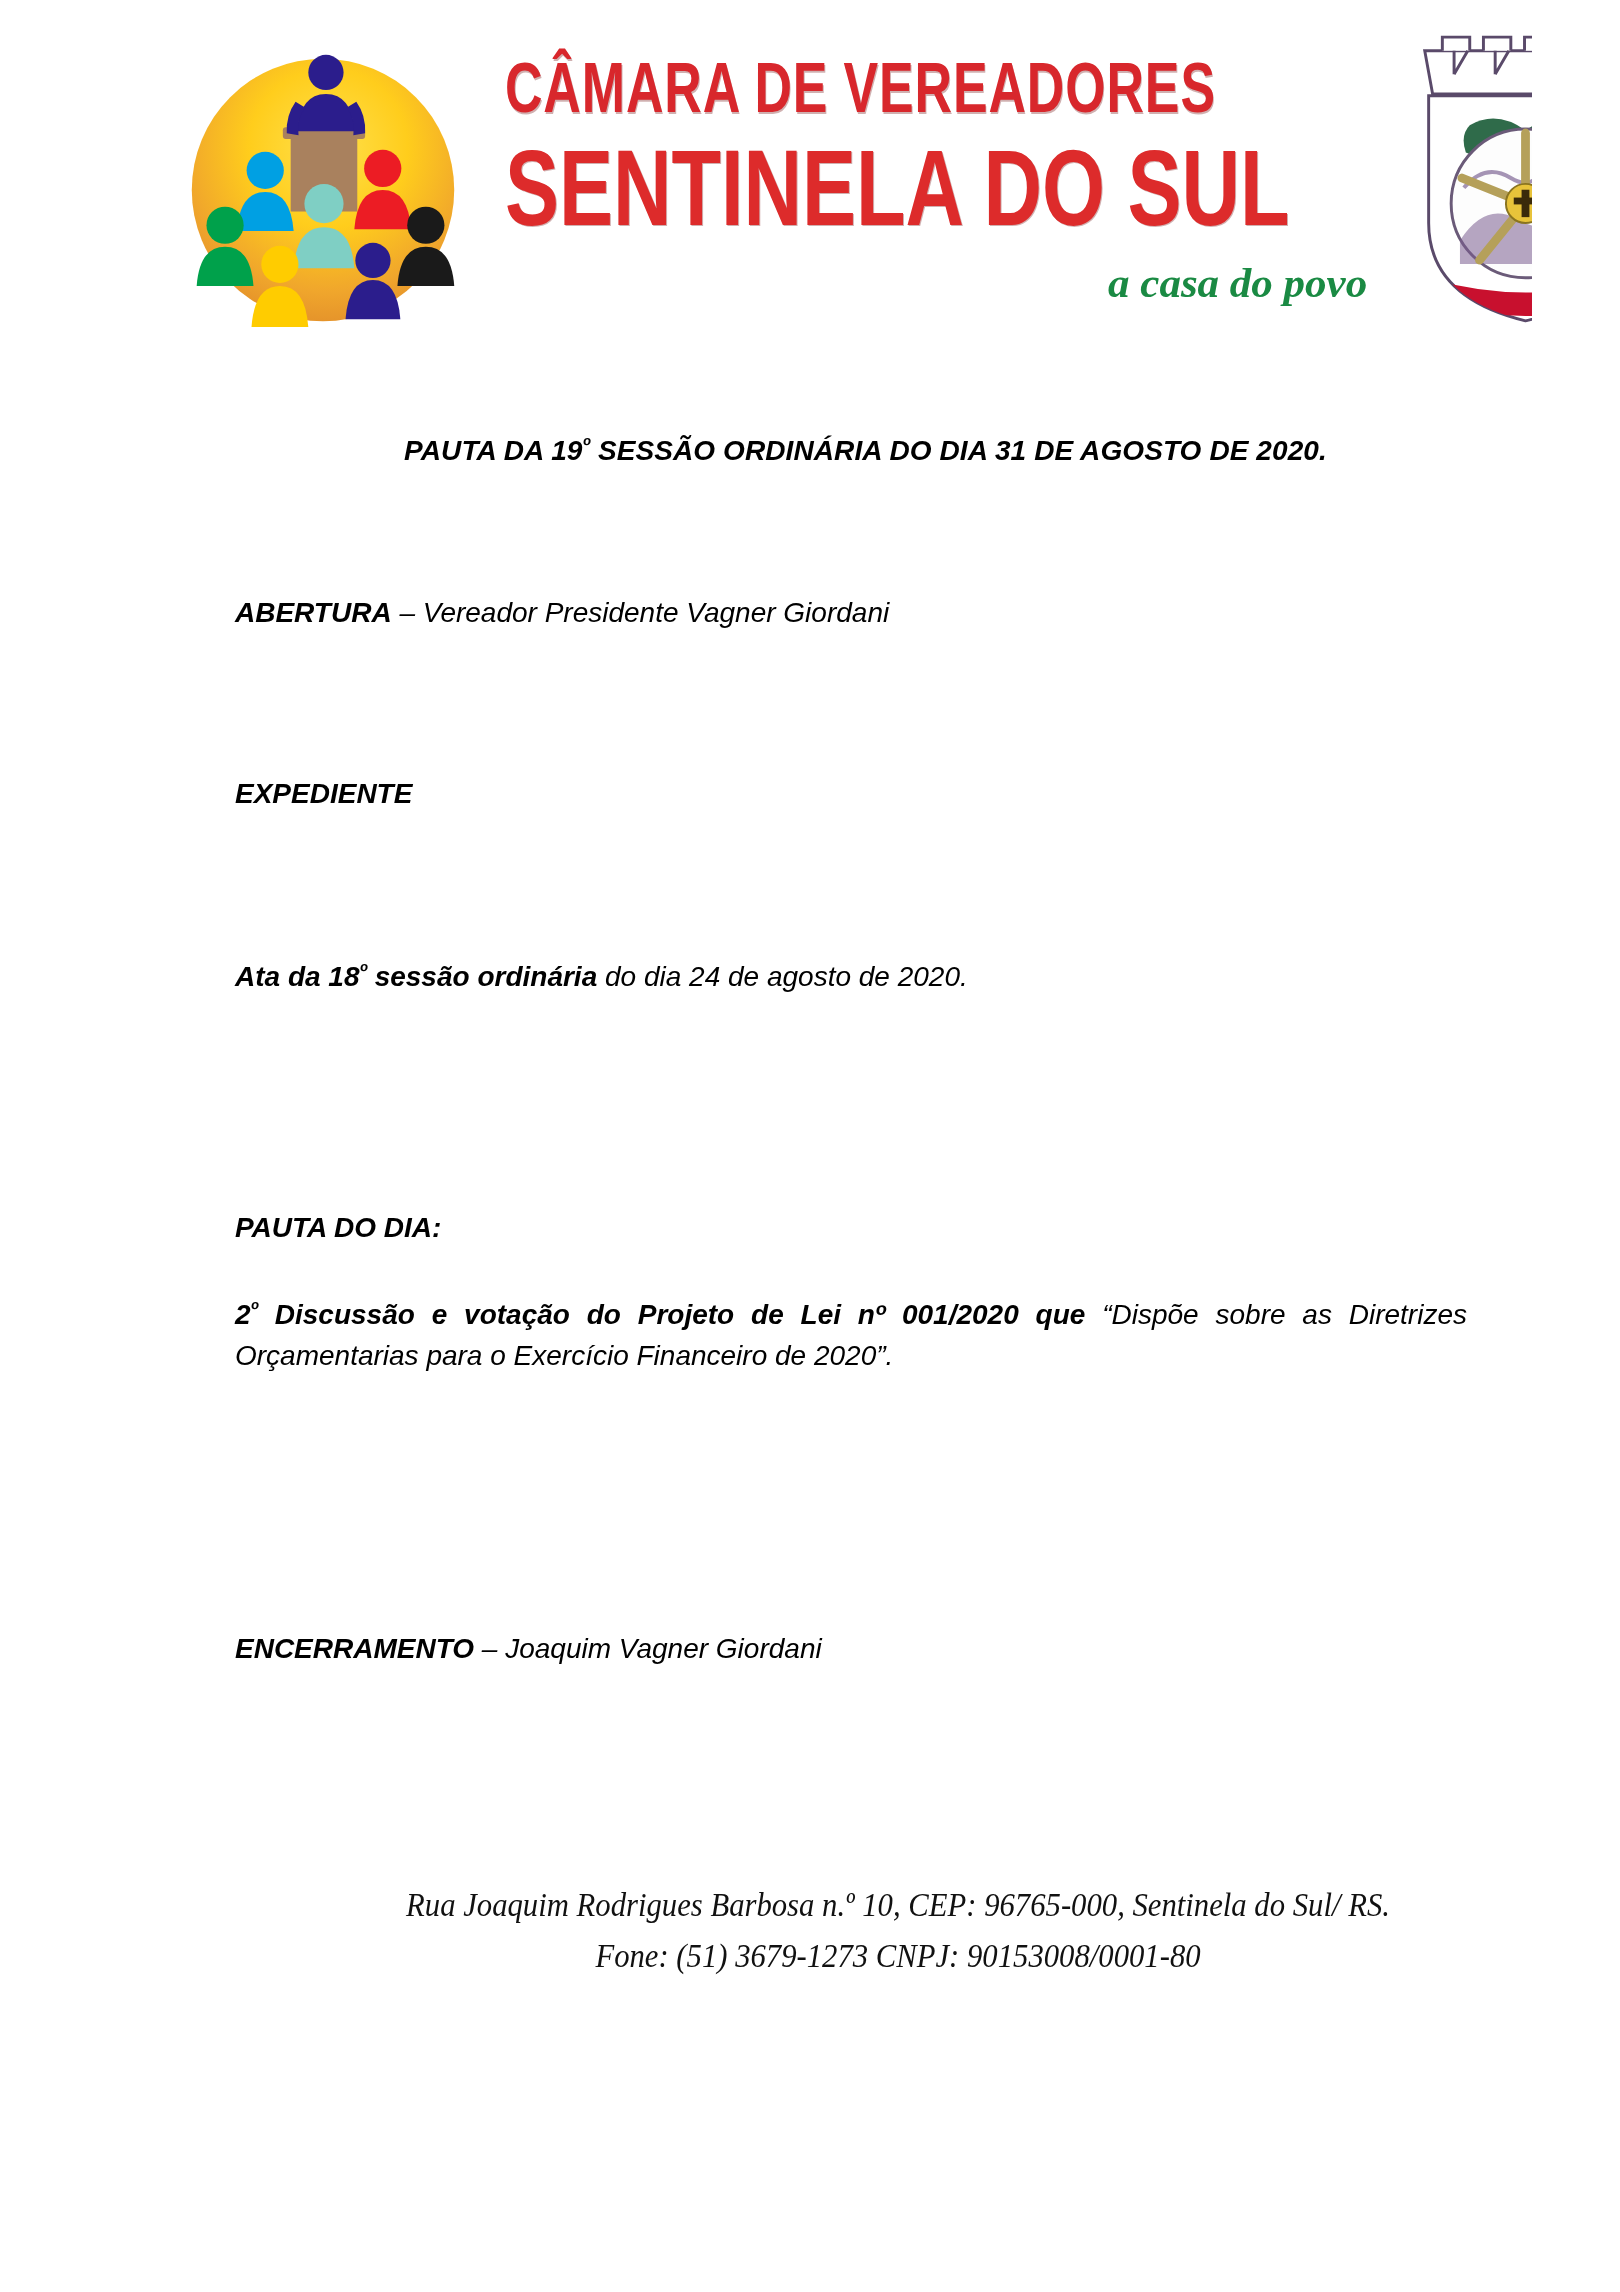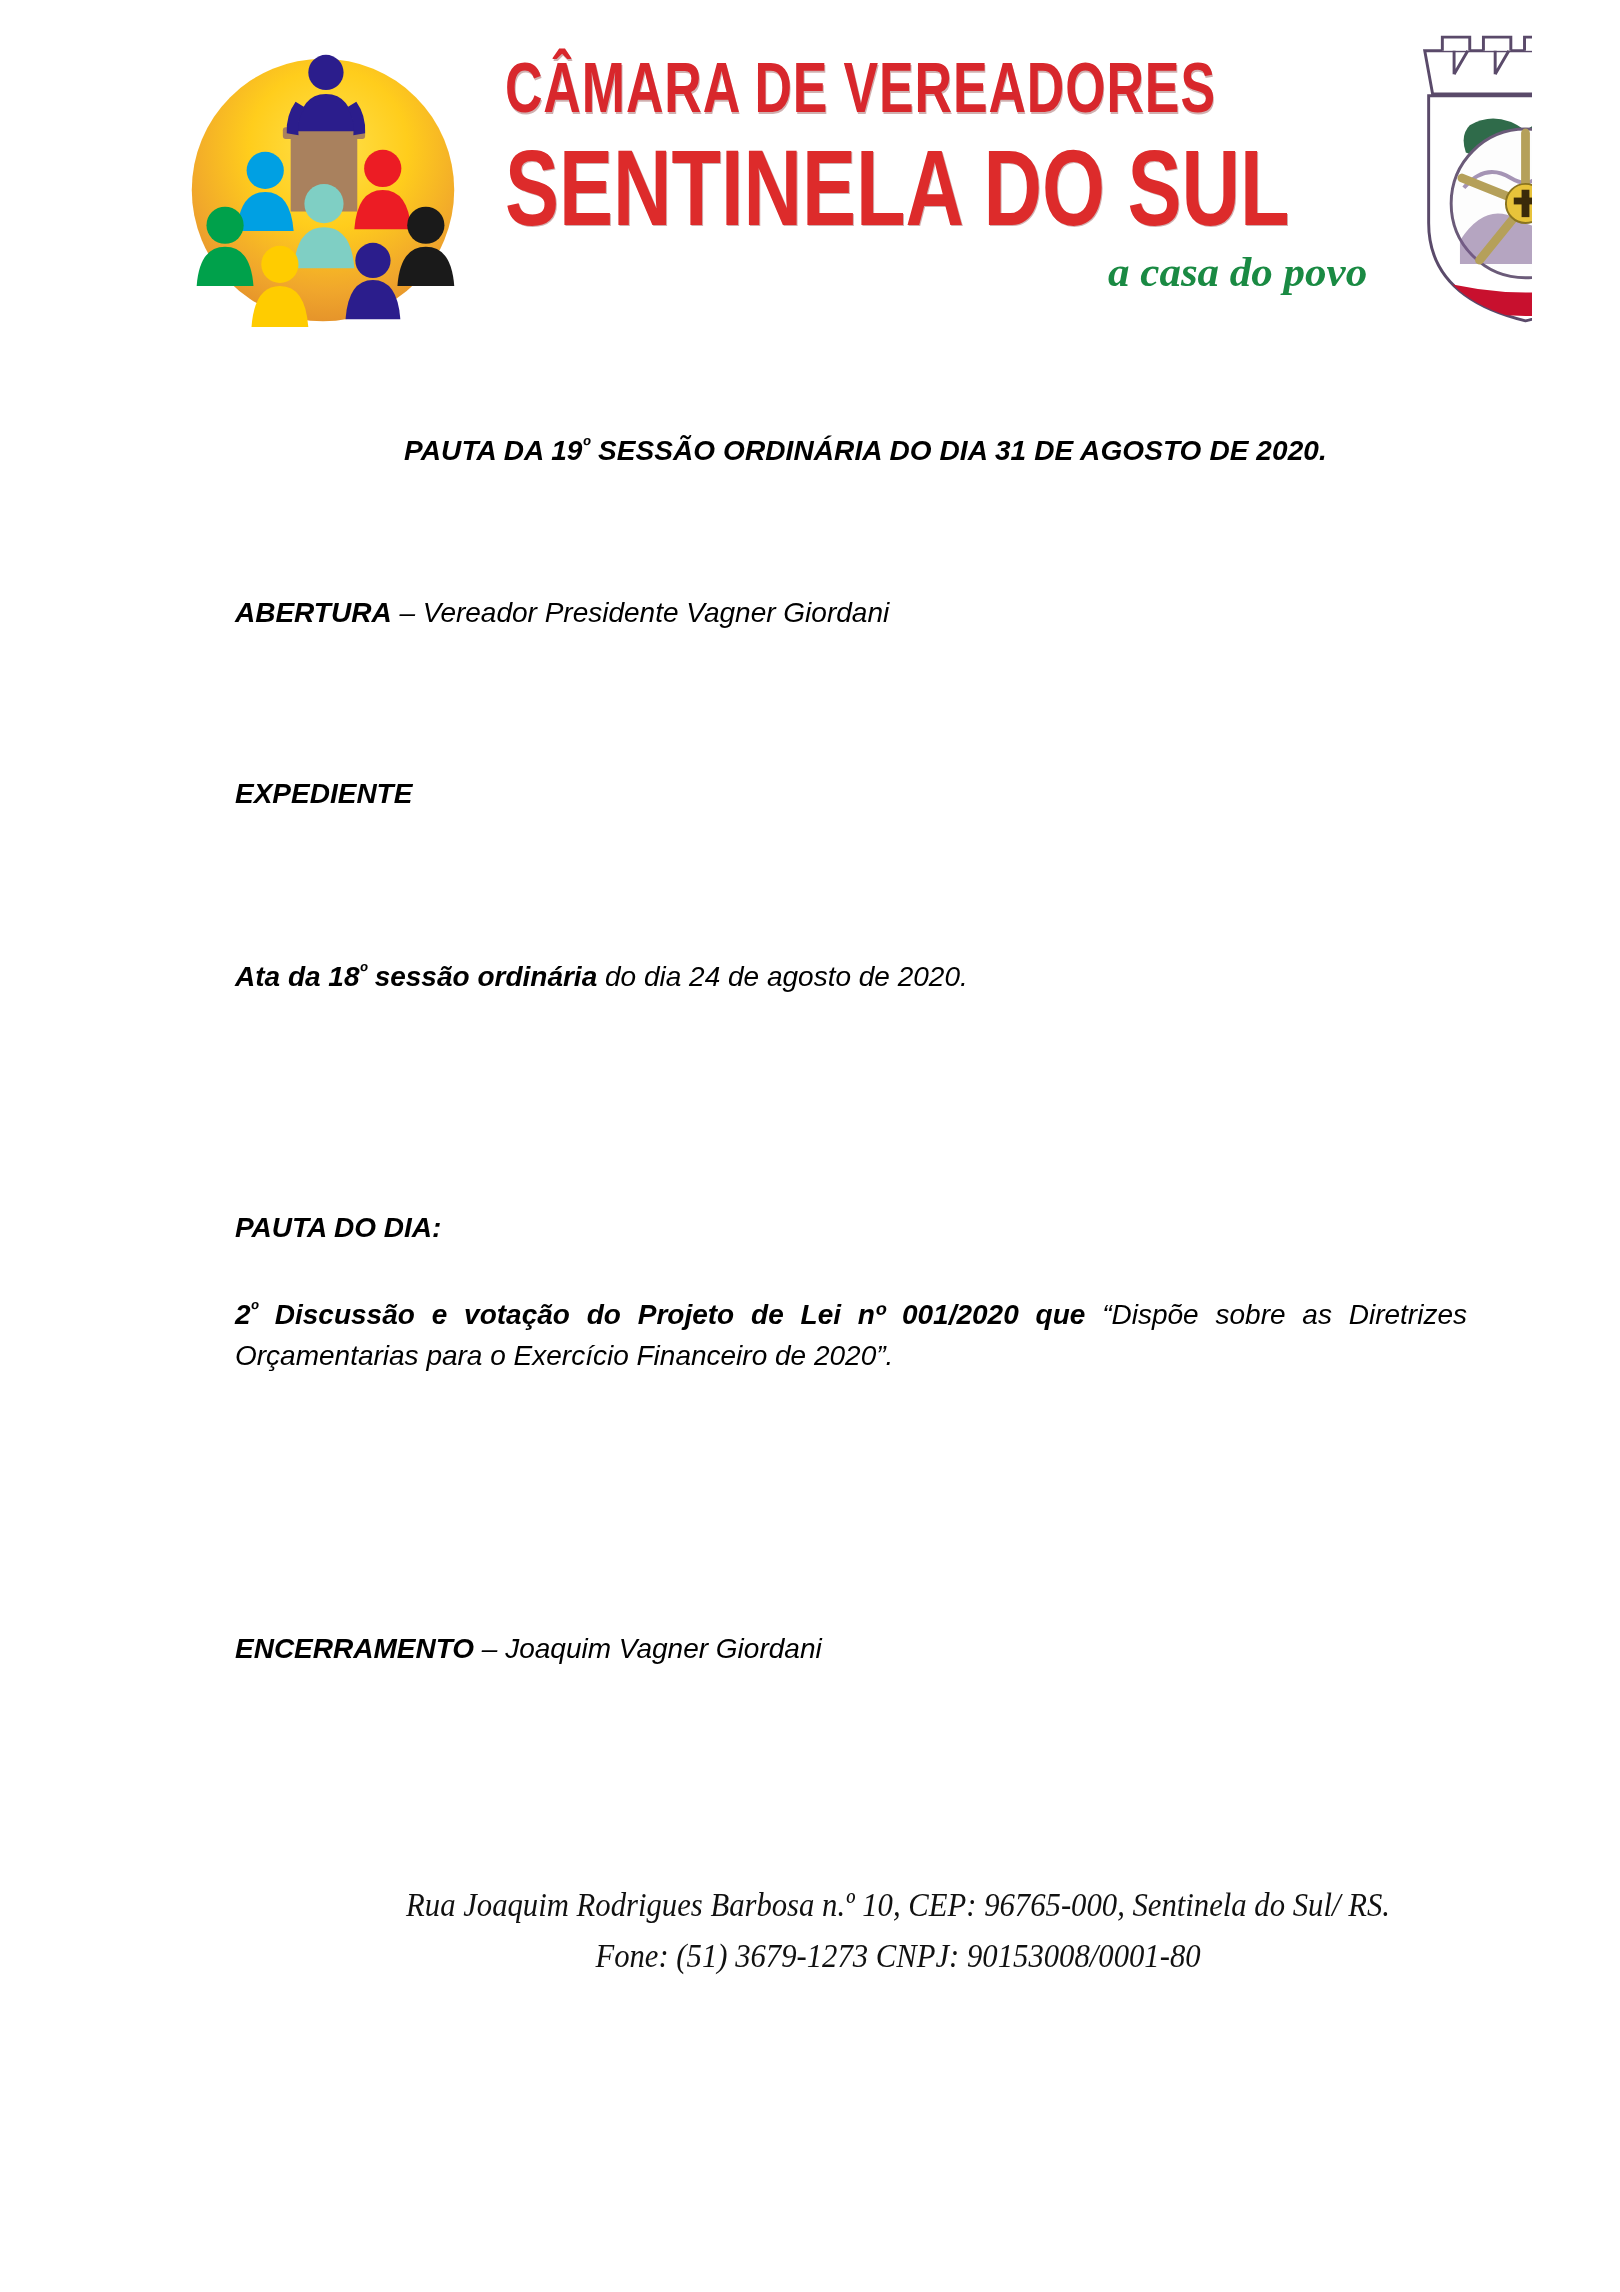--- a/index.html
+++ b/index.html
@@ -71,21 +71,21 @@
     text-shadow: 1px 1px 0 rgba(120,30,30,0.35);
   }
   .wordmark-tagline {
     font-family: "Liberation Serif", serif;
     font-weight: bold;
     font-style: italic;
     font-size: 43px;
     line-height: 47px;
     color: #1a8a43;
     text-align: right;
-    margin-top: 22px;
+    margin-top: 33px;
     padding-right: 9.8px;
     white-space: nowrap;
   }
 
   
   .coat-of-arms {
     position: absolute;
     left: 1325px;
     top: 31px;
     width: 225px;

